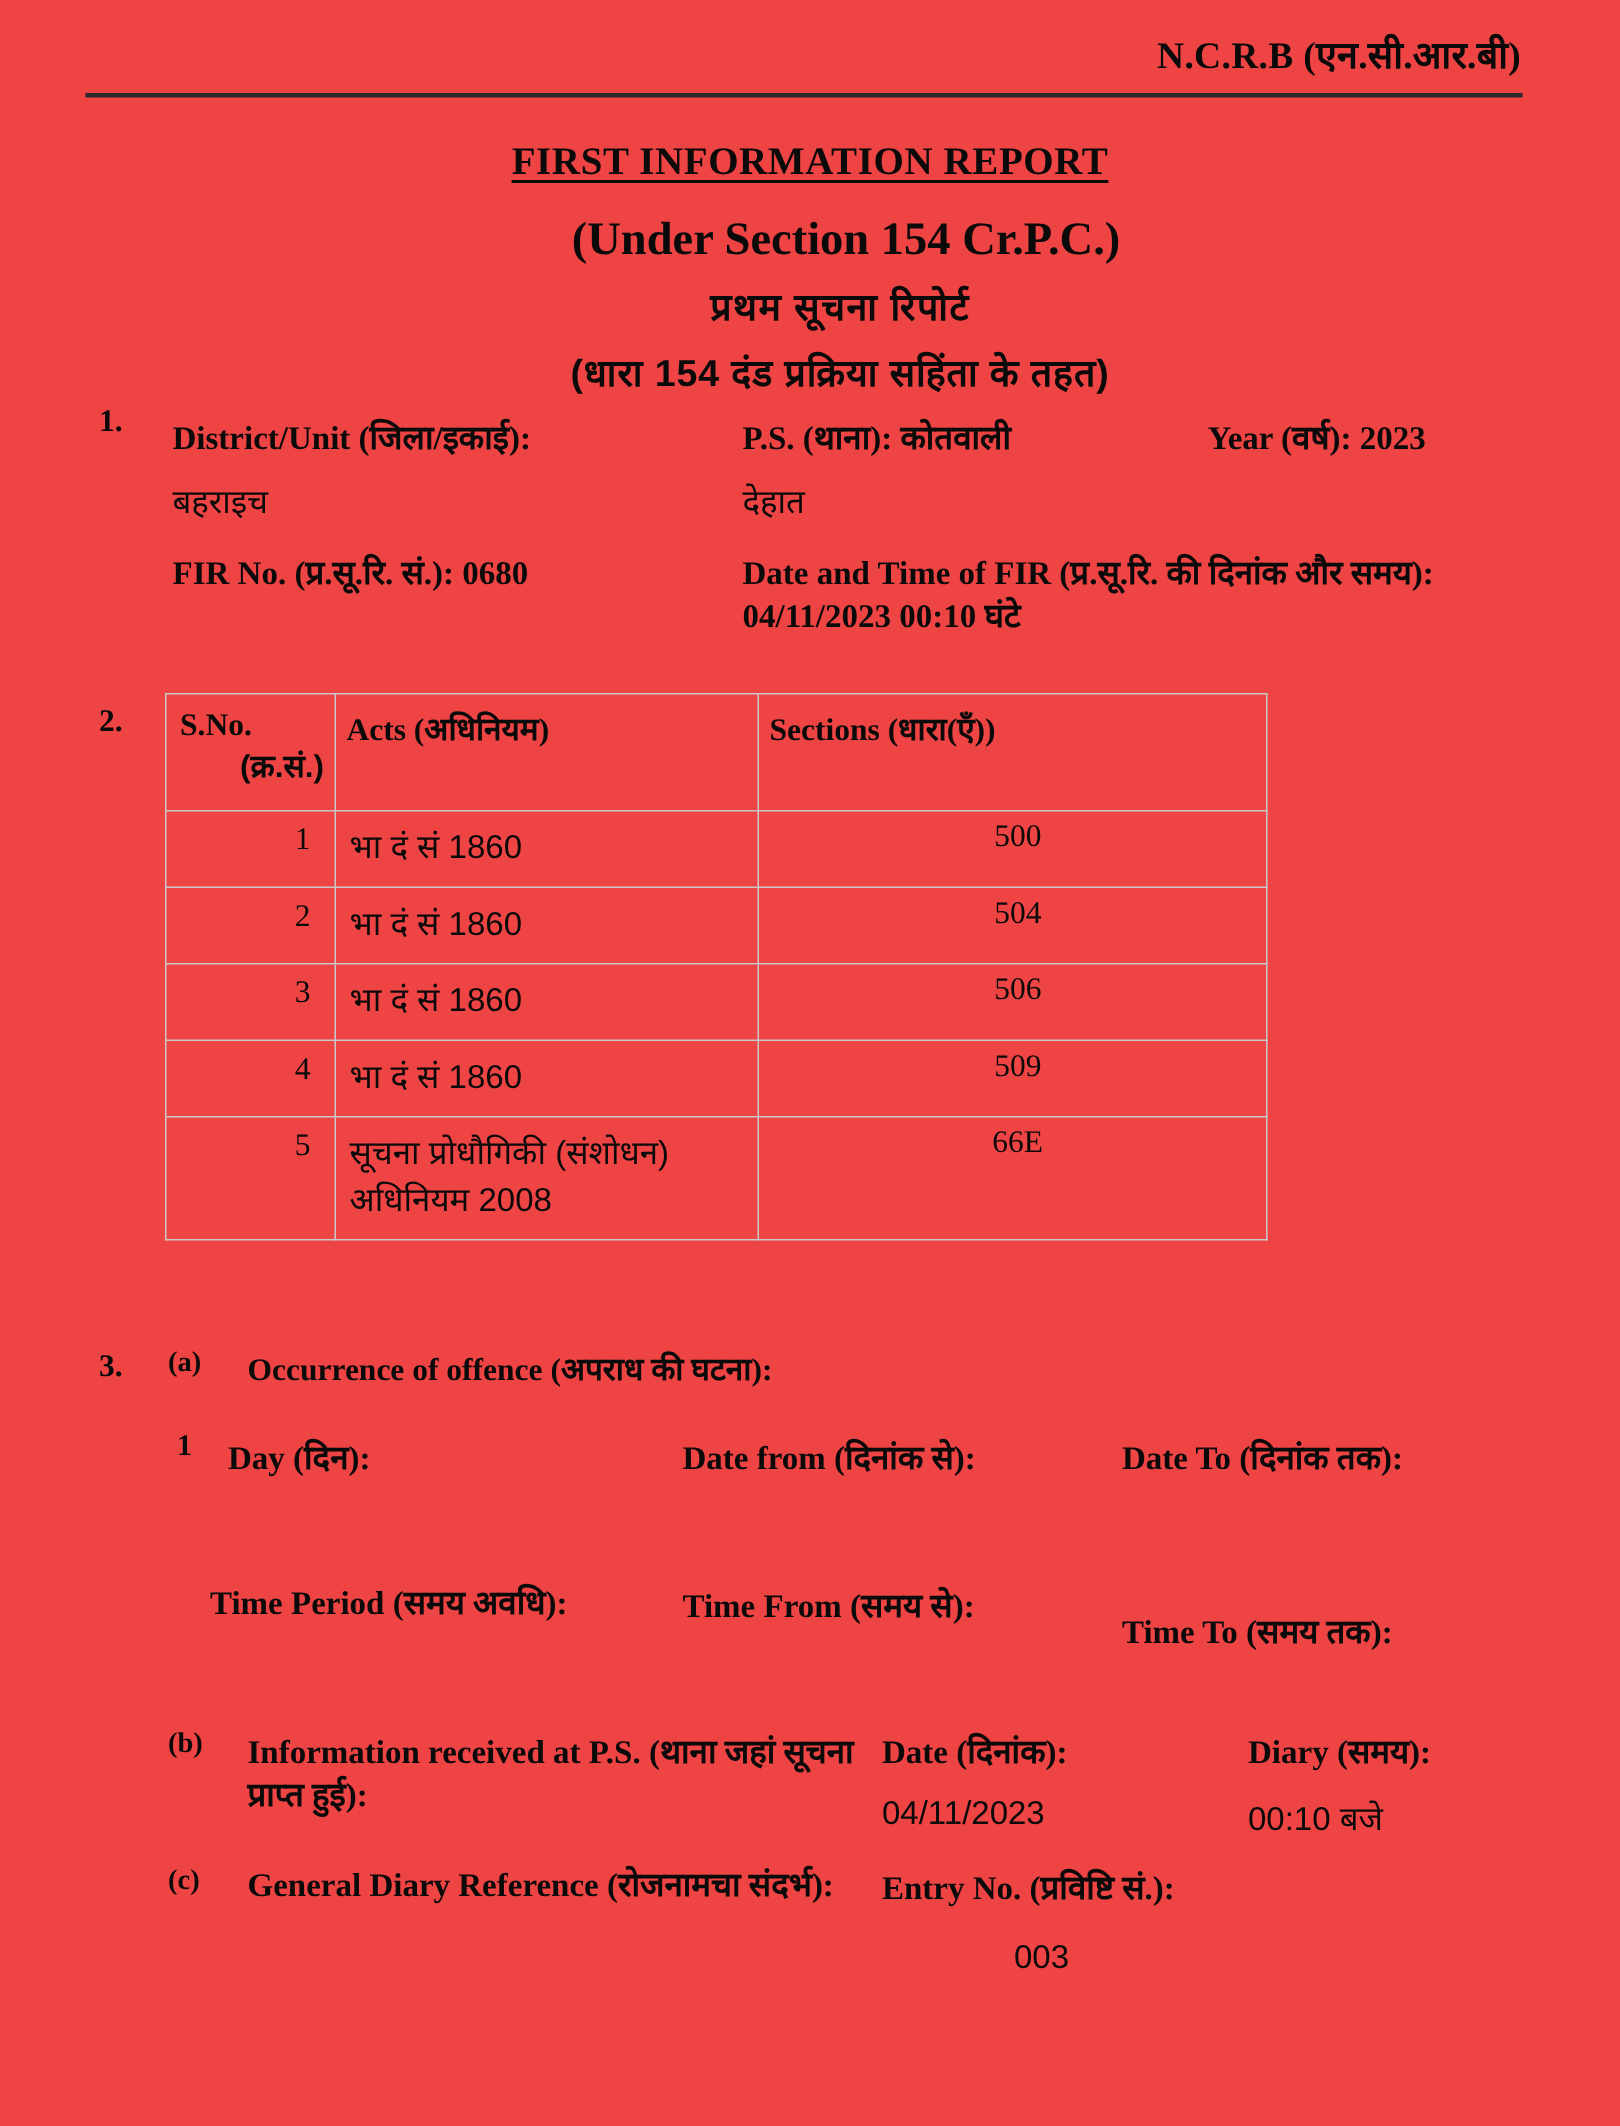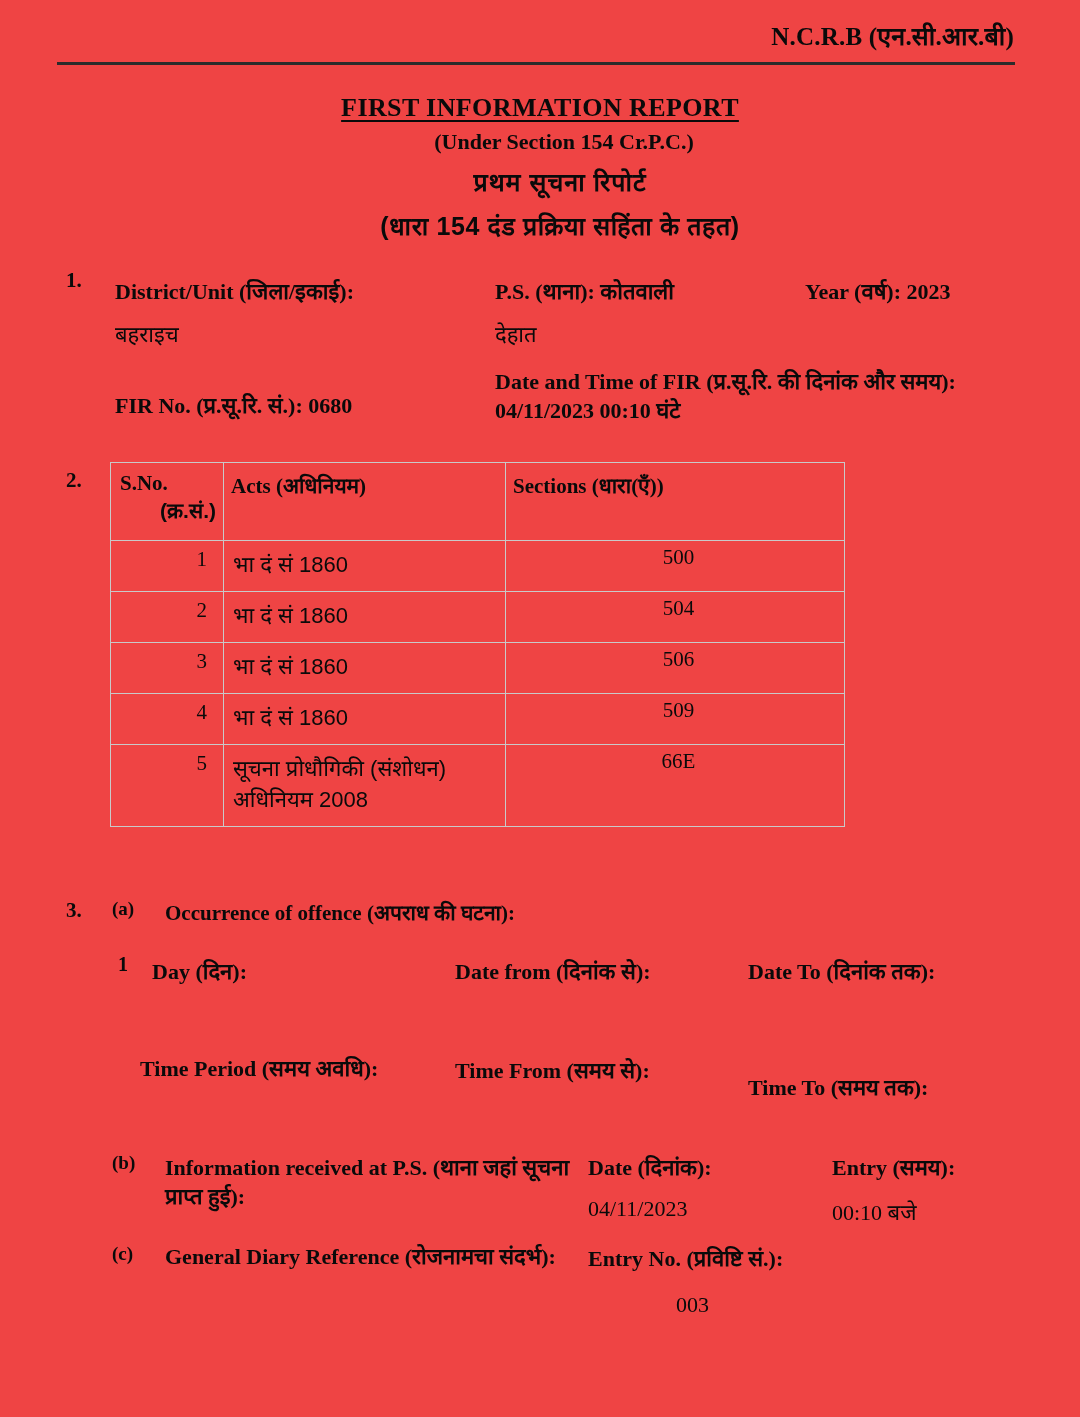--- a/index.html
+++ b/index.html
@@ -45,23 +45,23 @@
     text-align: center;
   }
   .title-main {
     font-size: 26px;
     font-weight: bold;
     text-decoration: underline;
     text-underline-offset: 4px;
     letter-spacing: 0.4px;
   }
   .title-sub {
-    font-size: 22px;
-    font-weight: bold;
-    margin-top: 6px;
+    font-size: 31px;
+    font-weight: bold;
+    margin-top: 18px;
     padding-left: 48px;
   }
   .title-hi1 {
     font-size: 25px;
     font-weight: bold;
     margin-top: 9px;
     letter-spacing: 1px;
   }
   .title-hi2 {
     font-size: 25px;
@@ -82,35 +82,35 @@
     font-weight: bold;
     white-space: nowrap;
     line-height: 1.30;
   }
   .lbl.wrap { white-space: normal; }
   .val {
     position: absolute;
     font-size: 22px;
     font-weight: normal;
     white-space: nowrap;
-    font-family: Liberation Serif, serif;
+    font-family: Liberation Sans, sans-serif;
   }
   .hi {
     font-family: "Liberation Sans", "DejaVu Sans", sans-serif;
     margin-left: 40px;
   }
 
   
   .s1-num      { left: 66px;  top: 268px; }
   .s1-district { left: 115px; top: 278px; }
   .s1-district-val { left: 115px; top: 318px; }
   .s1-ps       { left: 495px; top: 278px; }
   .s1-ps-val2  { left: 495px; top: 318px; }
   .s1-year     { left: 805px; top: 278px; }
-  .s1-fir      { left: 115px; top: 368px; margin-top: 24px; }
+  .s1-fir      { left: 115px; top: 368px; }
   .s1-dt       { left: 495px; top: 368px; width: 480px; }
 
   
   .s2-num { left: 66px; top: 468px; }
   .acts-table {
     position: absolute;
     left: 110px;
     top: 462px;
     width: 735px;
     border-collapse: collapse;
@@ -254,21 +254,21 @@
   <div class="lbl wrap s3-dateto">Date To (दिनांक तक):</div>
 
   <div class="lbl wrap s3-tp">Time Period (समय अवधि):</div>
   <div class="lbl s3-tf">Time From (समय से):</div>
   <div class="lbl wrap s3-tt">Time To (समय तक):</div>
 
   <div class="s3-b">(b)</div>
   <div class="lbl wrap s3-info">Information received at P.S. (थाना जहां सूचना प्राप्त हुई):</div>
   <div class="lbl s3-date-l">Date (दिनांक):</div>
   <div class="val s3-date-v">04/11/2023</div>
-  <div class="lbl s3-time-l">Entry (समय):</div>
+  <div class="lbl s3-time-l">Diary (समय):</div>
   <div class="val s3-time-v">00:10 बजे</div>
 
   <div class="s3-c">(c)</div>
   <div class="lbl wrap s3-entry">Entry No. (प्रविष्टि सं.):</div>
   <div class="lbl wrap s3-gdr">General Diary Reference (रोजनामचा संदर्भ):</div>
   <div class="val s3-entry-v">003</div>
 
 </div>
 
 </body></html>

